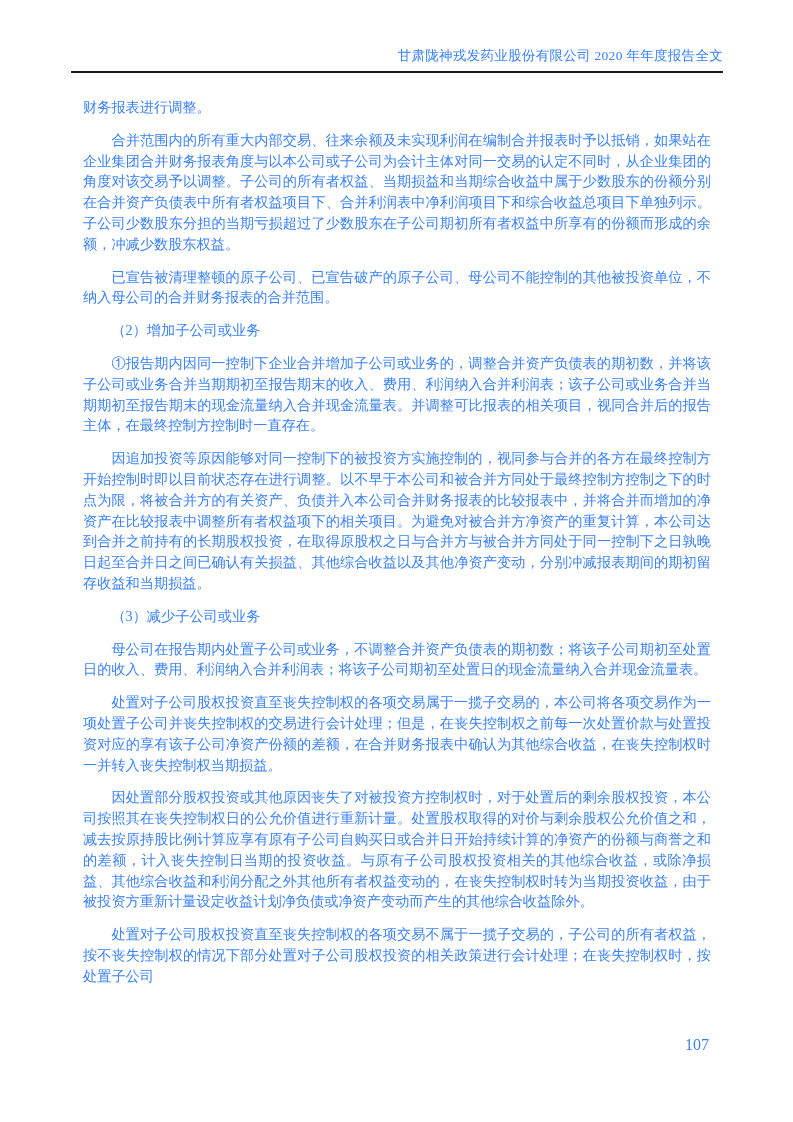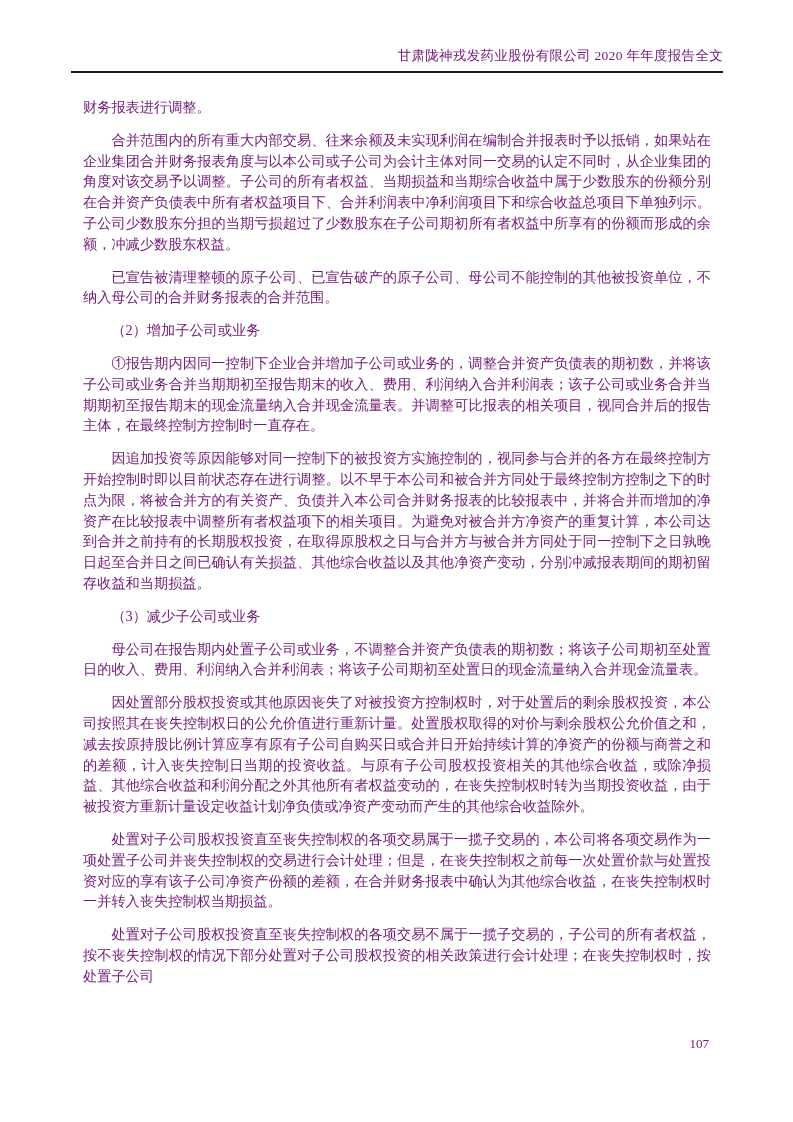--- a/index.html
+++ b/index.html
@@ -7,21 +7,21 @@
     padding: 0;
     background: #ffffff;
   }
   .page {
     position: relative;
     width: 787px;
     height: 1122px;
     background: #ffffff;
     overflow: hidden;
     font-family: "Liberation Serif", "DejaVu Serif", serif;
-    color: #701a75;
+    color: #3b82f6;
   }
   .header {
     position: absolute;
     top: 0;
     left: 71px;
     width: 652px;
     height: 73px;
     display: flex;
     align-items: flex-end;
     justify-content: flex-end;
@@ -49,41 +49,41 @@
     padding: 0;
     text-indent: 2em;
   }
   .content p.no-indent {
     text-indent: 0;
   }
   .page-number {
     position: absolute;
     top: 1036px;
     right: 78px;
-    font-size: 13px;
+    font-size: 16px;
   }
 </style>
 </head>
 <body>
 
 <div class="page">
 
   <div class="header">
     <span class="header-title">甘肃陇神戎发药业股份有限公司 2020 年年度报告全文</span>
   </div>
 
   <div class="content">
     <p class="no-indent">财务报表进行调整。</p>
     <p>合并范围内的所有重大内部交易、往来余额及未实现利润在编制合并报表时予以抵销，如果站在企业集团合并财务报表角度与以本公司或子公司为会计主体对同一交易的认定不同时，从企业集团的角度对该交易予以调整。子公司的所有者权益、当期损益和当期综合收益中属于少数股东的份额分别在合并资产负债表中所有者权益项目下、合并利润表中净利润项目下和综合收益总项目下单独列示。子公司少数股东分担的当期亏损超过了少数股东在子公司期初所有者权益中所享有的份额而形成的余额，冲减少数股东权益。</p>
     <p>已宣告被清理整顿的原子公司、已宣告破产的原子公司、母公司不能控制的其他被投资单位，不纳入母公司的合并财务报表的合并范围。</p>
     <p>（2）增加子公司或业务</p>
     <p>①报告期内因同一控制下企业合并增加子公司或业务的，调整合并资产负债表的期初数，并将该子公司或业务合并当期期初至报告期末的收入、费用、利润纳入合并利润表；该子公司或业务合并当期期初至报告期末的现金流量纳入合并现金流量表。并调整可比报表的相关项目，视同合并后的报告主体，在最终控制方控制时一直存在。</p>
     <p>因追加投资等原因能够对同一控制下的被投资方实施控制的，视同参与合并的各方在最终控制方开始控制时即以目前状态存在进行调整。以不早于本公司和被合并方同处于最终控制方控制之下的时点为限，将被合并方的有关资产、负债并入本公司合并财务报表的比较报表中，并将合并而增加的净资产在比较报表中调整所有者权益项下的相关项目。为避免对被合并方净资产的重复计算，本公司达到合并之前持有的长期股权投资，在取得原股权之日与合并方与被合并方同处于同一控制下之日孰晚日起至合并日之间已确认有关损益、其他综合收益以及其他净资产变动，分别冲减报表期间的期初留存收益和当期损益。</p>
     <p>（3）减少子公司或业务</p>
     <p>母公司在报告期内处置子公司或业务，不调整合并资产负债表的期初数；将该子公司期初至处置日的收入、费用、利润纳入合并利润表；将该子公司期初至处置日的现金流量纳入合并现金流量表。</p>
+    <p>处置对子公司股权投资直至丧失控制权的各项交易属于一揽子交易的，本公司将各项交易作为一项处置子公司并丧失控制权的交易进行会计处理；但是，在丧失控制权之前每一次处置价款与处置投资对应的享有该子公司净资产份额的差额，在合并财务报表中确认为其他综合收益，在丧失控制权时一并转入丧失控制权当期损益。</p>
     <p>因处置部分股权投资或其他原因丧失了对被投资方控制权时，对于处置后的剩余股权投资，本公司按照其在丧失控制权日的公允价值进行重新计量。处置股权取得的对价与剩余股权公允价值之和，减去按原持股比例计算应享有原有子公司自购买日或合并日开始持续计算的净资产的份额与商誉之和的差额，计入丧失控制日当期的投资收益。与原有子公司股权投资相关的其他综合收益，或除净损益、其他综合收益和利润分配之外其他所有者权益变动的，在丧失控制权时转为当期投资收益，由于被投资方重新计量设定收益计划净负债或净资产变动而产生的其他综合收益除外。</p>
-    <p>处置对子公司股权投资直至丧失控制权的各项交易属于一揽子交易的，本公司将各项交易作为一项处置子公司并丧失控制权的交易进行会计处理；但是，在丧失控制权之前每一次处置价款与处置投资对应的享有该子公司净资产份额的差额，在合并财务报表中确认为其他综合收益，在丧失控制权时一并转入丧失控制权当期损益。</p>
     <p>处置对子公司股权投资直至丧失控制权的各项交易不属于一揽子交易的，子公司的所有者权益，按不丧失控制权的情况下部分处置对子公司股权投资的相关政策进行会计处理；在丧失控制权时，按处置子公司</p>
   </div>
 
   <div class="page-number">107</div>
 
 </div>
 
 </body></html>

